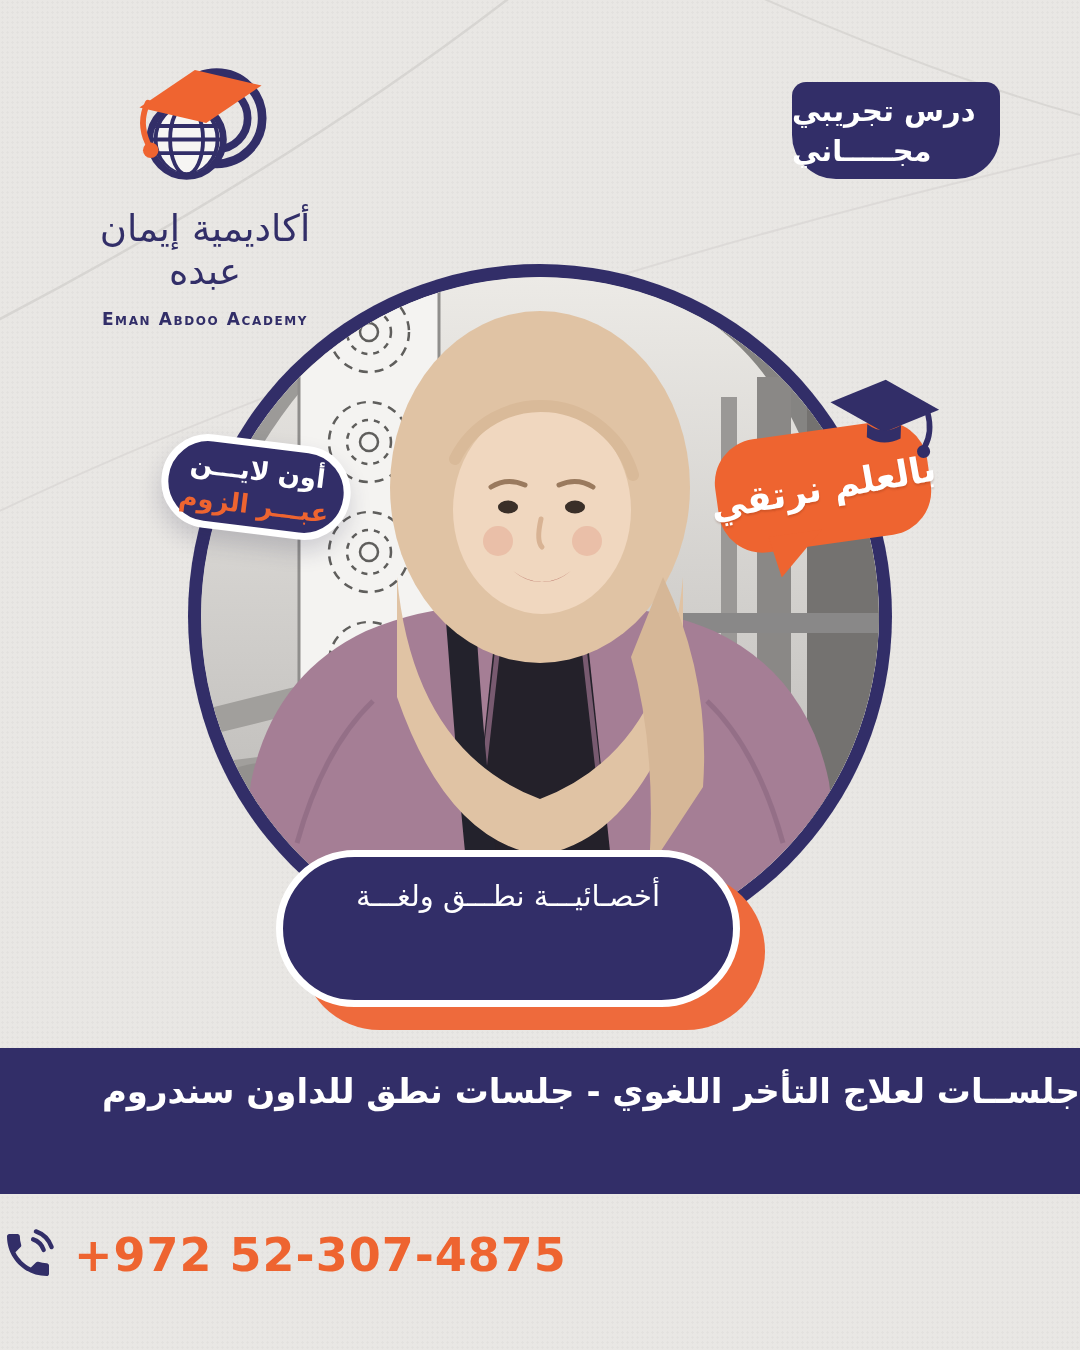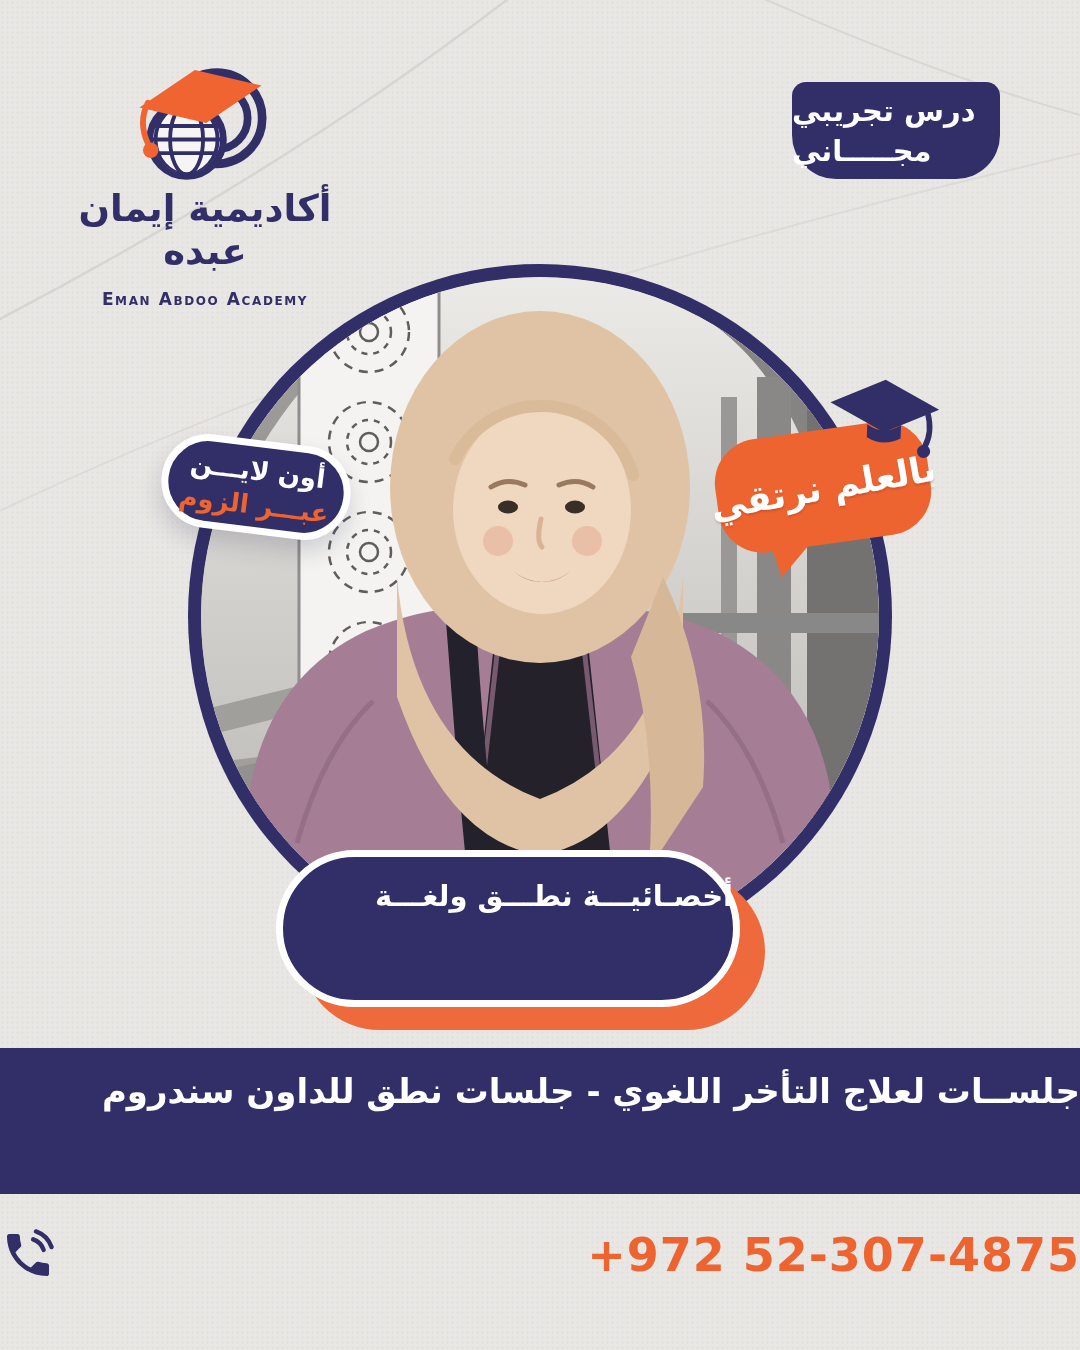--- a/index.html
+++ b/index.html
@@ -8,21 +8,21 @@
     background-color:#e9e7e4;
     background-image:radial-gradient(rgba(60,60,72,0.035) 1px, transparent 1.2px);
     background-size:5px 5px;
     font-family:"DejaVu Sans", sans-serif;
   }
   .bg-lines{position:absolute;left:0;top:0;width:1080px;height:1350px;}
 
   
   .logo{position:absolute;left:60px;top:62px;width:290px;text-align:center;}
   .logo-icon{display:block;margin:0 auto;width:170px;height:126px;overflow:visible;}
-  .logo-ar{font-size:37px;font-weight:bold;color:#322e68;direction:rtl;line-height:1.15;}
+  .logo-ar{font-size:37px;font-weight:normal;color:#322e68;direction:rtl;line-height:1.15;margin-top:20px;}
   .logo-en{font-size:17px;font-weight:bold;color:#322e68;letter-spacing:1.6px;margin-top:16px;font-variant:small-caps;}
 
   
   .trial-badge{
     position:absolute;left:792px;top:82px;width:208px;height:97px;
     background:#322e68;border-radius:14px 14px 44px 44px;
     color:#ffffff;text-align:left;direction:rtl;box-sizing:border-box;padding-top:9px;
   }
   .trial-line{font-size:29px;font-weight:bold;line-height:40px;}
 
@@ -61,33 +61,33 @@
   .bubble-cap{position:absolute;right:-24px;top:-52px;width:122px;height:92px;transform:rotate(10deg);overflow:visible;}
 
   
   .plate-shadow{position:absolute;left:301px;top:873px;width:464px;height:157px;background:#ee6a3c;border-radius:79px;}
   .plate{
     position:absolute;left:276px;top:850px;width:464px;height:157px;
     background:#322e68;border:7px solid #ffffff;border-radius:79px;box-sizing:border-box;
     text-align:center;direction:rtl;padding-top:17px;
   }
   .plate-name{font-size:46px;font-weight:bold;color:#ffffff;line-height:58px;}
-  .plate-title{font-size:29px;font-weight:bold;color:#ffffff;line-height:44px;text-align:right;}
+  .plate-title{font-size:29px;font-weight:normal;color:#ffffff;line-height:44px;}
 
   
   .band{
     position:absolute;left:0;top:1048px;width:1080px;height:146px;background:#322e68;
     color:#ffffff;direction:rtl;box-sizing:border-box;padding-top:15px;
   }
   .band-line{font-size:34px;font-weight:bold;line-height:57px;}
 
   
   .contact{
     position:absolute;left:0;top:1224px;width:1080px;height:62px;
-    display:flex;align-items:center;justify-content:space-between;gap:18px;direction:ltr;
+    display:flex;align-items:center;justify-content:flex-start;gap:18px;direction:ltr;
   }
   .phone-icon{width:56px;height:56px;}
   .phone-number{font-size:46px;font-weight:bold;color:#ee6430;letter-spacing:1px;}
 </style>
 </head>
 <body>
 
 <div class="poster">
 
   <svg class="bg-lines" viewBox="0 0 1080 1350">

